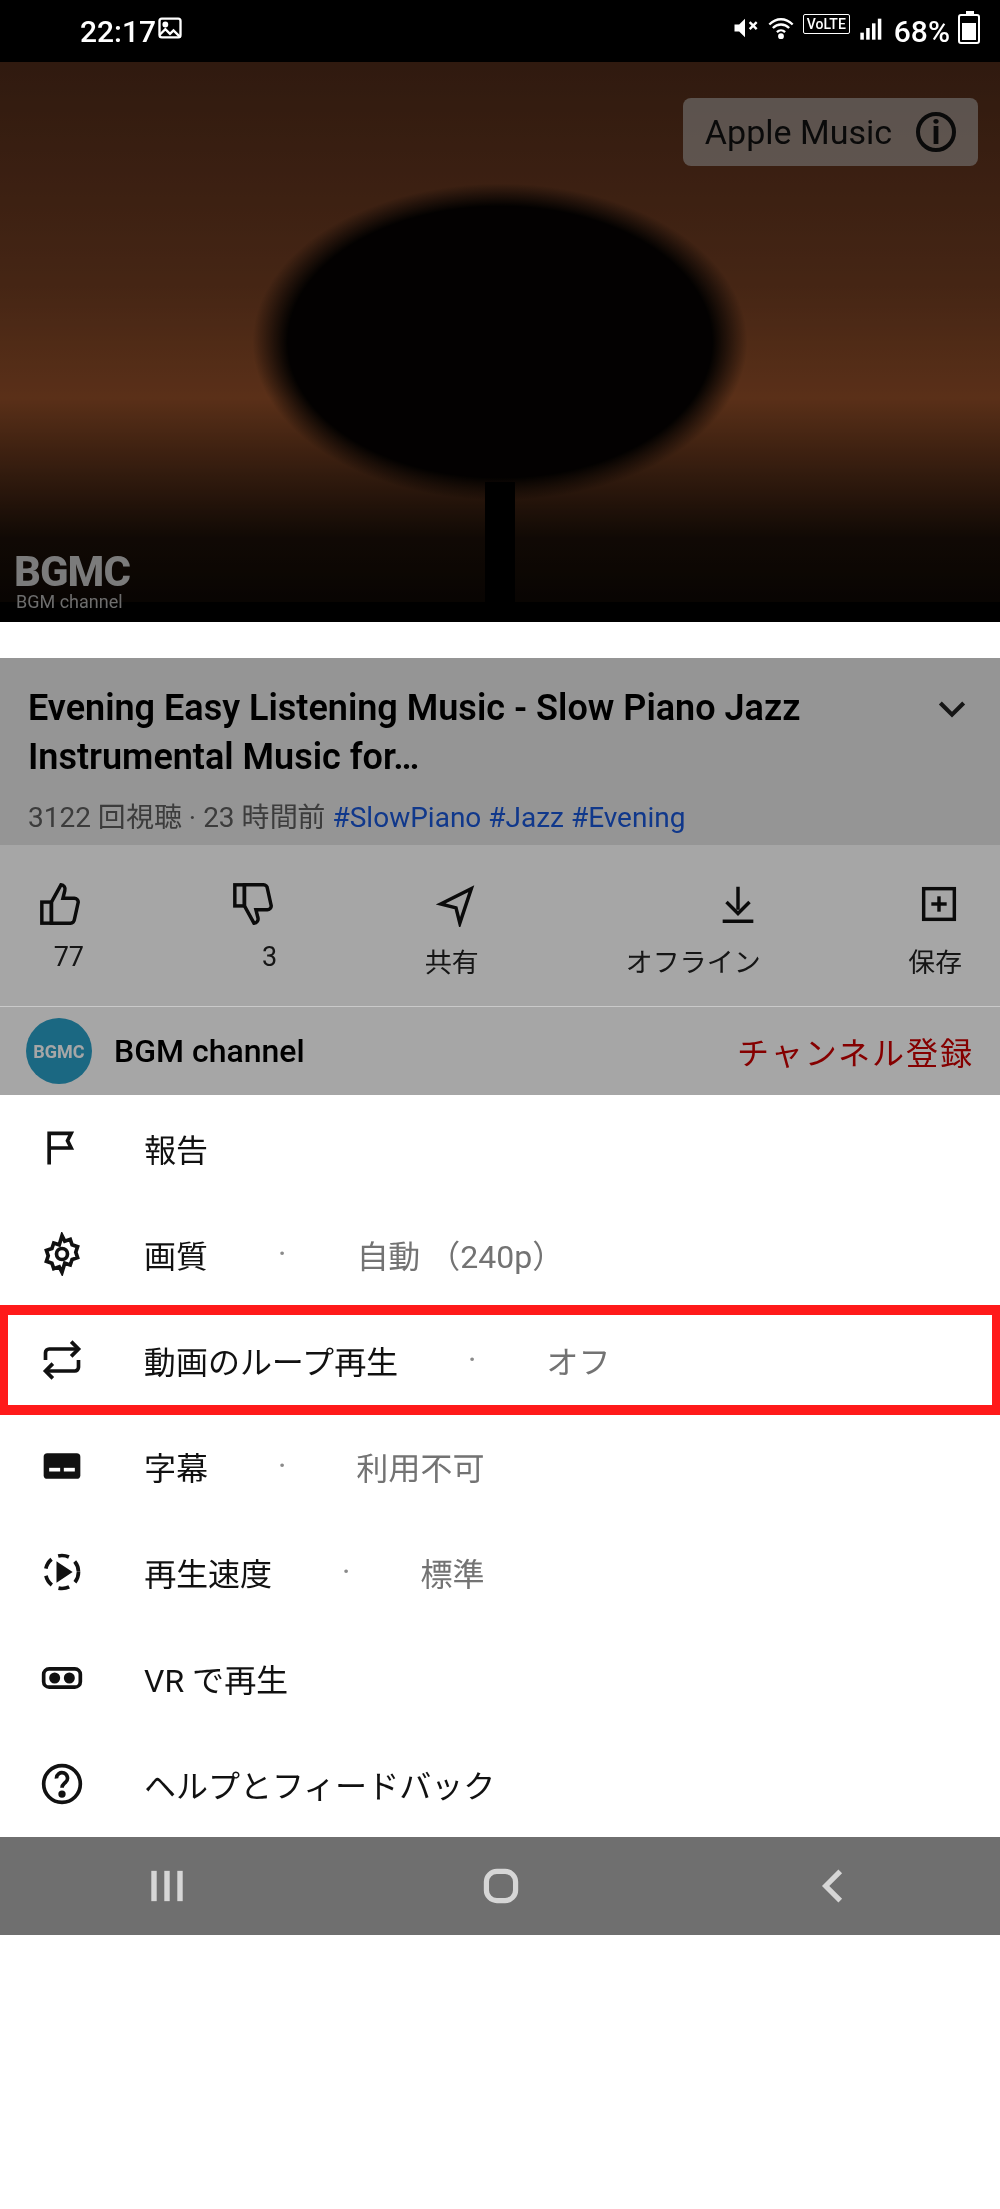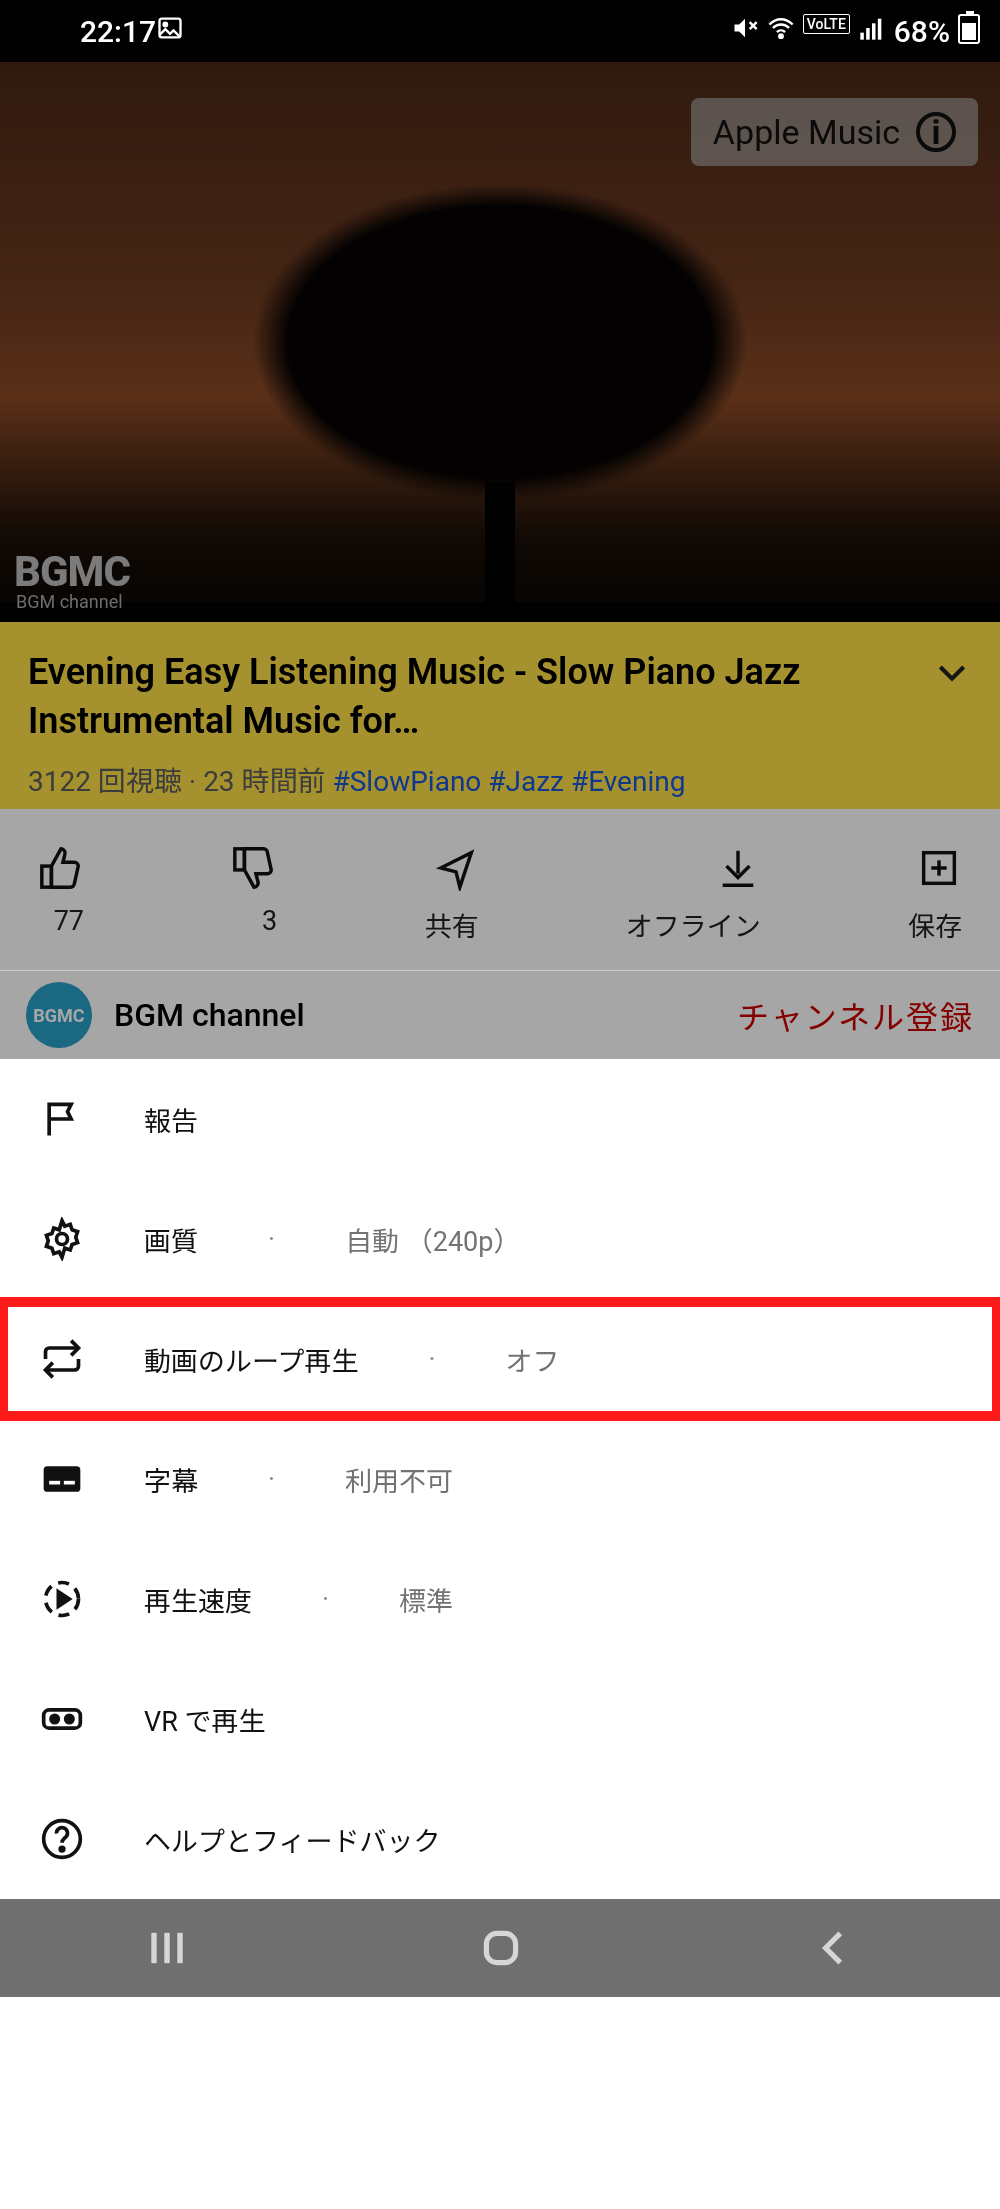--- a/index.html
+++ b/index.html
@@ -46,31 +46,31 @@
     position:absolute; bottom:120px; left:50%; transform:translateX(-50%);
     width:500px; height:320px; background:radial-gradient(ellipse at center, #050302 0%, #050302 60%, transparent 70%);
     border-radius:50%;
   }
   .ground { position:absolute; bottom:0; left:0; right:0; height:20px; background:#000; }
   .bgmc-logo {
     position:absolute; left:14px; bottom:26px; color:#bdbdbd; font-weight:800; font-size:42px; letter-spacing:-1px;
   }
   .bgmc-sub { position:absolute; left:16px; bottom:10px; color:#a8a8a8; font-size:18px; }
   .chip {
-    position:absolute; top:36px; right:22px; display:flex; align-items:center; gap:16px;
+    position:absolute; top:36px; right:22px; display:flex; align-items:center; gap:24px;
     background:rgba(120,120,120,0.6); border-radius:8px; padding:14px 22px;
     font-size:34px; color:#0a0a0a;
   }
   .info-icon {
     width:40px; height:40px; border:4px solid #0a0a0a; border-radius:50%;
     display:flex; align-items:center; justify-content:center; font-weight:700;
   }
   .dimmer { position:absolute; inset:0; background:rgba(0,0,0,0.35); }
   .panel {
-    background:#fde047; padding: 26px 28px 10px 28px; position:relative;
+    background:#e5e5e5; padding: 26px 28px 10px 28px; position:relative;margin-top:36px;
   }
   .panel-dimmer { position:absolute; inset:0; background:rgba(0,0,0,0.35); pointer-events:none; }
   .title-row { display:flex; align-items:flex-start; justify-content:space-between; }
   .video-title { font-size:36px; font-weight:600; line-height:1.35; color:#000; padding-right:20px; }
   .chevron { font-size:32px; color:#333; padding-top:4px; }
   .meta { margin-top:14px; font-size:28px; color:#5c5c5c; }
   .hashtag { color:#1a56d6; }
   .action-bar {
     display:flex; justify-content:space-between; padding:36px 38px 26px 38px; position:relative;
   }
@@ -83,22 +83,22 @@
   }
   .channel-dimmer { position:absolute; inset:0; background:rgba(0,0,0,0.35); pointer-events:none; }
   .channel-avatar {
     width:66px; height:66px; border-radius:50%; background:#2aa0c8; color:#fff;
     display:flex; align-items:center; justify-content:center; font-weight:700; font-size:18px;
   }
   .channel-name { font-size:32px; font-weight:500; color:#000; flex:1; }
   .subscribe { color:#cc0000; font-size:32px; letter-spacing:2px; }
   .sheet { background:#fff; }
   .sheet-item {
-    display:flex; align-items:center; gap:60px; padding:38px 40px;
-    font-size:27px; color:#111;
+    display:flex; align-items:center; gap:60px; padding:30px 40px;
+    font-size:32px; color:#111;
   }
   .sheet-item .label { white-space:nowrap; }
   .sheet-item .dot { color:#8a8a8a; margin: 0 10px; }
   .sheet-item .value { color:#737373; }
   .sheet-item svg, .sheet-item .icon-ph { width:44px; height:44px; flex-shrink:0; }
   .highlighted {
     outline: 10px solid #ff1a1a; outline-offset:-8px;
   }
   .nav-bar {
     height:98px; background:#6f6f6f; display:flex; align-items:center; justify-content:space-around;

